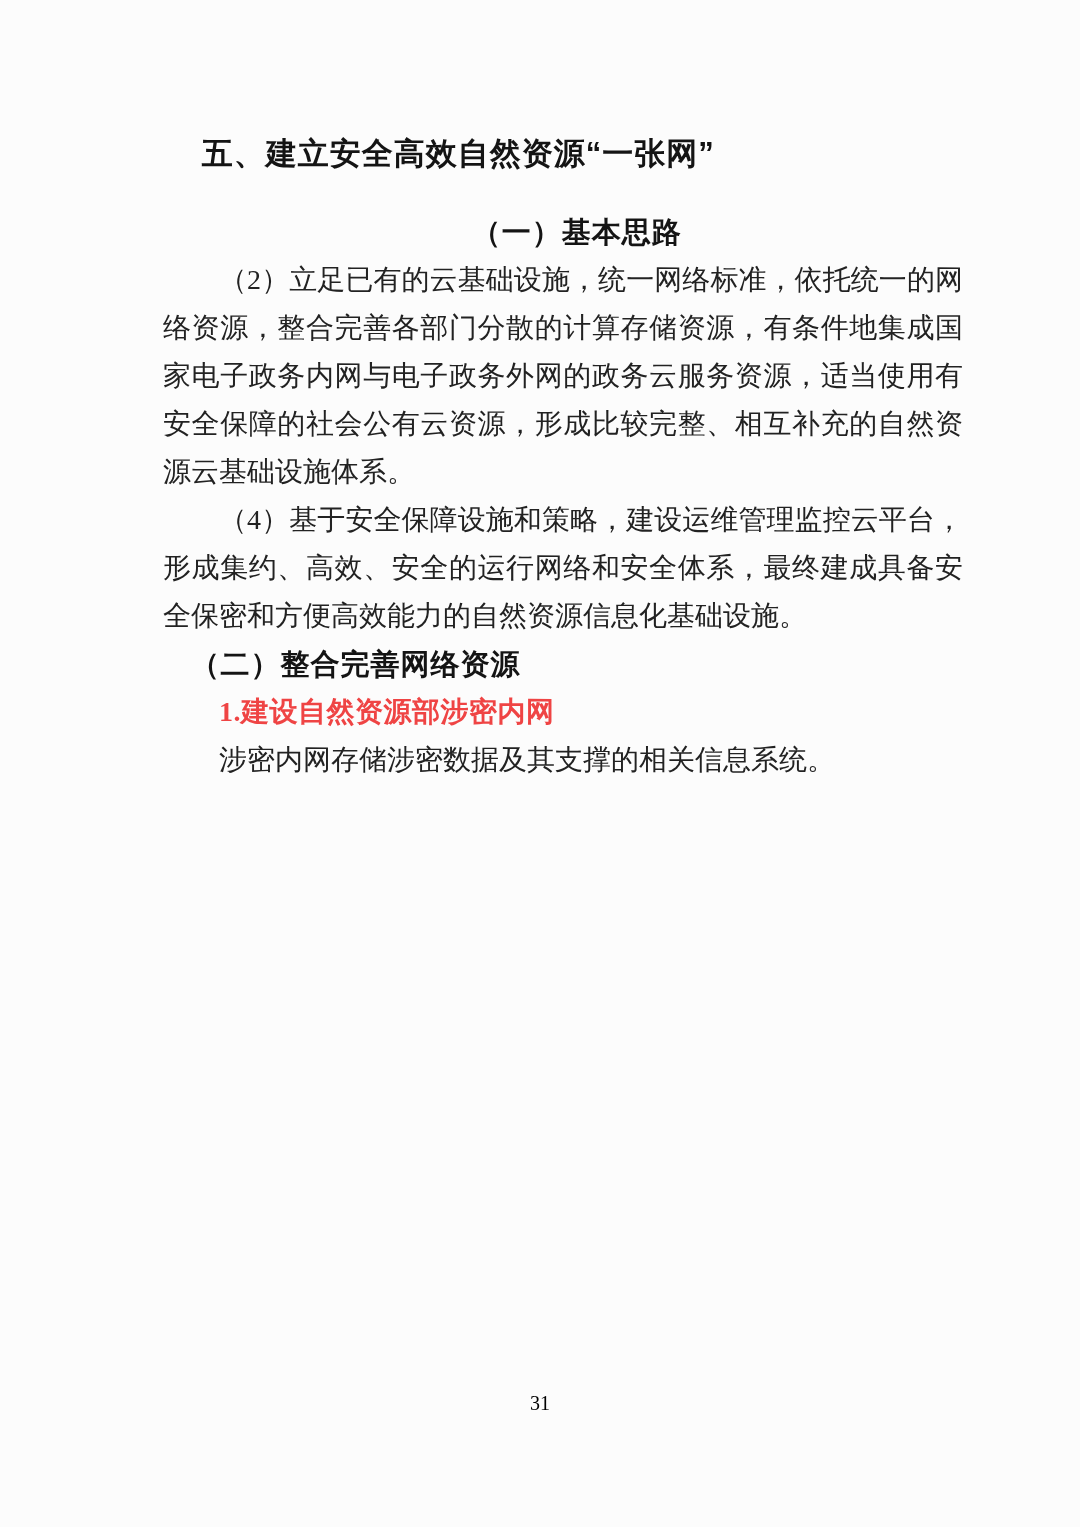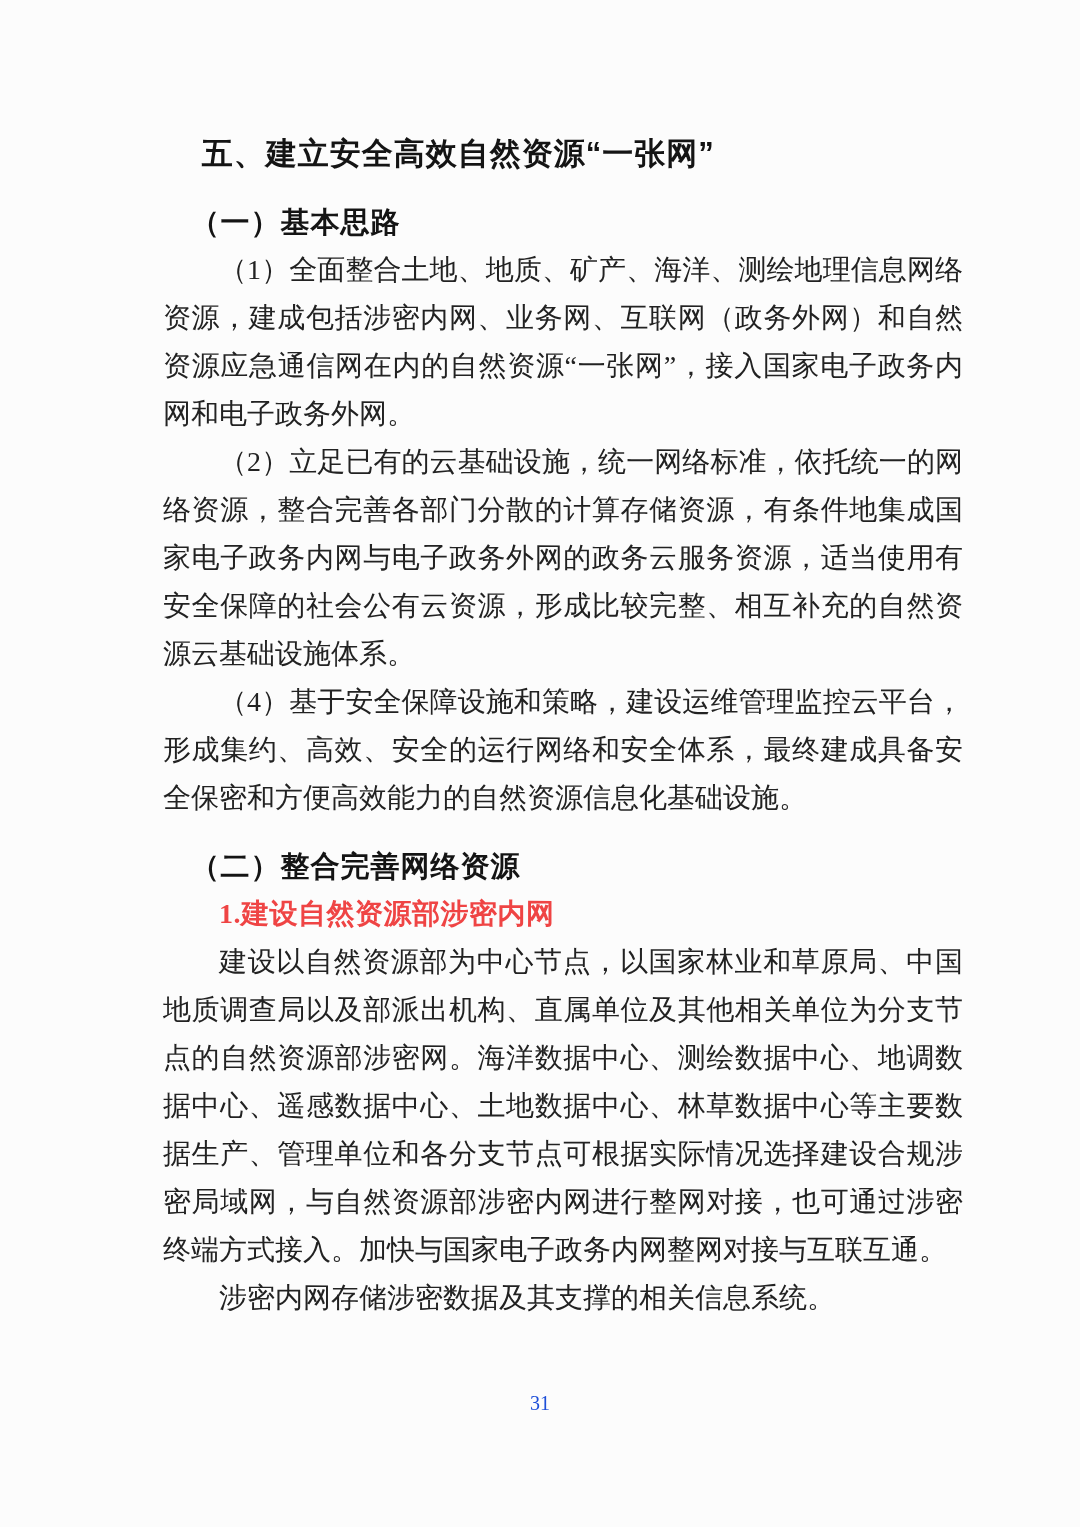--- a/index.html
+++ b/index.html
@@ -29,24 +29,25 @@
   .section-heading {
     font-family: "Liberation Sans", "DejaVu Sans", sans-serif;
     font-weight: 700;
     font-size: 29px;
     line-height: 48px;
     text-indent: 0.95em;
     color: #141414;
     letter-spacing: 1px;
   }
   .section-heading.first {
-    margin-top: 20px;
+    margin-top: 30px;
+    text-align: center;
   }
   .section-heading.second {
-    margin-top: 20px;
+    margin-top: 0;
   }
   .sub-heading {
     font-weight: 700;
     font-size: 28px;
     line-height: 48px;
     text-indent: 2em;
     color: #ef4444;
     letter-spacing: 0.5px;
   }
   .body-para {
@@ -57,42 +58,40 @@
     text-justify: inter-ideograph;
     color: #222222;
   }
   .page-number {
     position: absolute;
     top: 1392px;
     left: 0;
     width: 100%;
     text-align: center;
     font-size: 20px;
-    color: #1d4ed8;
+    color: #000000;
   }
 </style>
 </head>
 <body>
 
 <div class="page">
 
   <h1 class="doc-title">五、建立安全高效自然资源“一张网”</h1>
 
   <h2 class="section-heading first">（一）基本思路</h2>
 
-  <p class="body-para">（1）全面整合土地、地质、矿产、海洋、测绘地理信息网络资源，建成包括涉密内网、业务网、互联网（政务外网）和自然资源应急通信网在内的自然资源“一张网”，接入国家电子政务内网和电子政务外网。</p>
 
   <p class="body-para">（2）立足已有的云基础设施，统一网络标准，依托统一的网络资源，整合完善各部门分散的计算存储资源，有条件地集成国家电子政务内网与电子政务外网的政务云服务资源，适当使用有安全保障的社会公有云资源，形成比较完整、相互补充的自然资源云基础设施体系。</p>
 
   <p class="body-para">（4）基于安全保障设施和策略，建设运维管理监控云平台，形成集约、高效、安全的运行网络和安全体系，最终建成具备安全保密和方便高效能力的自然资源信息化基础设施。</p>
 
   <h2 class="section-heading second">（二）整合完善网络资源</h2>
 
   <h3 class="sub-heading">1.建设自然资源部涉密内网</h3>
 
-  <p class="body-para">建设以自然资源部为中心节点，以国家林业和草原局、中国地质调查局以及部派出机构、直属单位及其他相关单位为分支节点的自然资源部涉密网。海洋数据中心、测绘数据中心、地调数据中心、遥感数据中心、土地数据中心、林草数据中心等主要数据生产、管理单位和各分支节点可根据实际情况选择建设合规涉密局域网，与自然资源部涉密内网进行整网对接，也可通过涉密终端方式接入。加快与国家电子政务内网整网对接与互联互通。</p>
 
 
   <p class="body-para">涉密内网存储涉密数据及其支撑的相关信息系统。</p>
 
   <div class="page-number">31</div>
 
 </div>
 
 </body></html>

